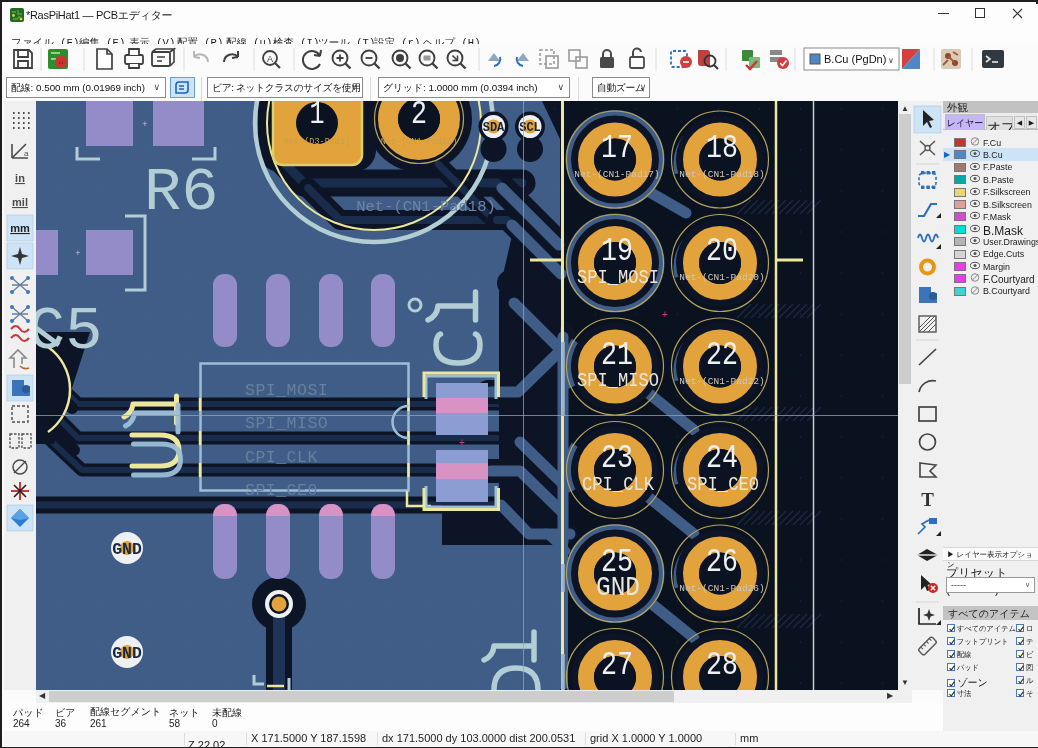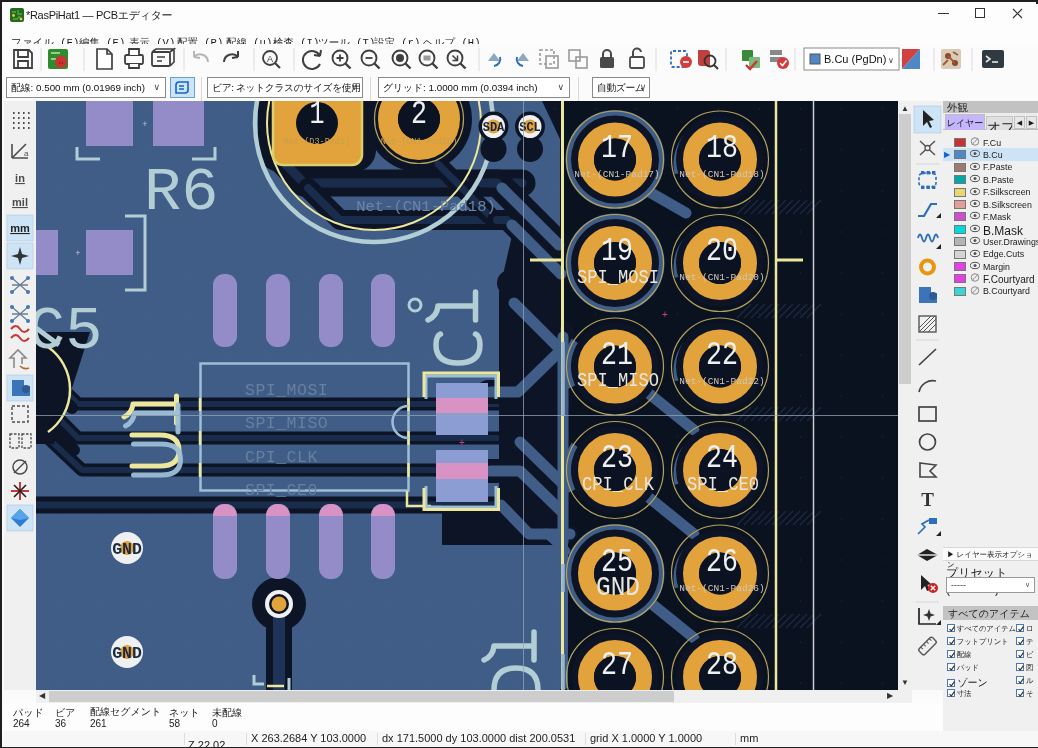--- a/index.html
+++ b/index.html
@@ -690,21 +690,21 @@
       <span class="abs" style="left:51px;top:15px">36</span>
     <span class="abs" style="left:86px;top:2px">配線セグメント</span>
       <span class="abs" style="left:86px;top:15px">261</span>
     <span class="abs" style="left:165px;top:3px">ネット</span>
       <span class="abs" style="left:165px;top:15px">58</span>
     <span class="abs" style="left:208px;top:3px">未配線</span>
       <span class="abs" style="left:208px;top:15px">0</span>
   </div>
   <div class="abs" id="status2">
     <span class="abs" style="left:184px;top:8px">Z 22.02</span>
-    <span class="abs" style="left:247px;top:1px">X 263.2684  Y 103.0000</span>
+    <span class="abs" style="left:247px;top:1px">X 171.5000  Y 187.1598</span>
     <span class="abs" style="left:378px;top:1px">dx 171.5000  dy 103.0000  dist 200.0531</span>
     <span class="abs" style="left:586px;top:1px">grid X 1.0000  Y 1.0000</span>
     <span class="abs" style="left:736px;top:1px">mm</span>
     <div class="abs" style="left:180px;top:2px;width:1px;height:12px;background:#ddd"></div>
     <div class="abs" style="left:242px;top:2px;width:1px;height:12px;background:#ddd"></div>
     <div class="abs" style="left:373px;top:2px;width:1px;height:12px;background:#ddd"></div>
     <div class="abs" style="left:581px;top:2px;width:1px;height:12px;background:#ddd"></div>
     <div class="abs" style="left:731px;top:2px;width:1px;height:12px;background:#ddd"></div>
   </div>
   <div class="abs" id="botborder"></div>

